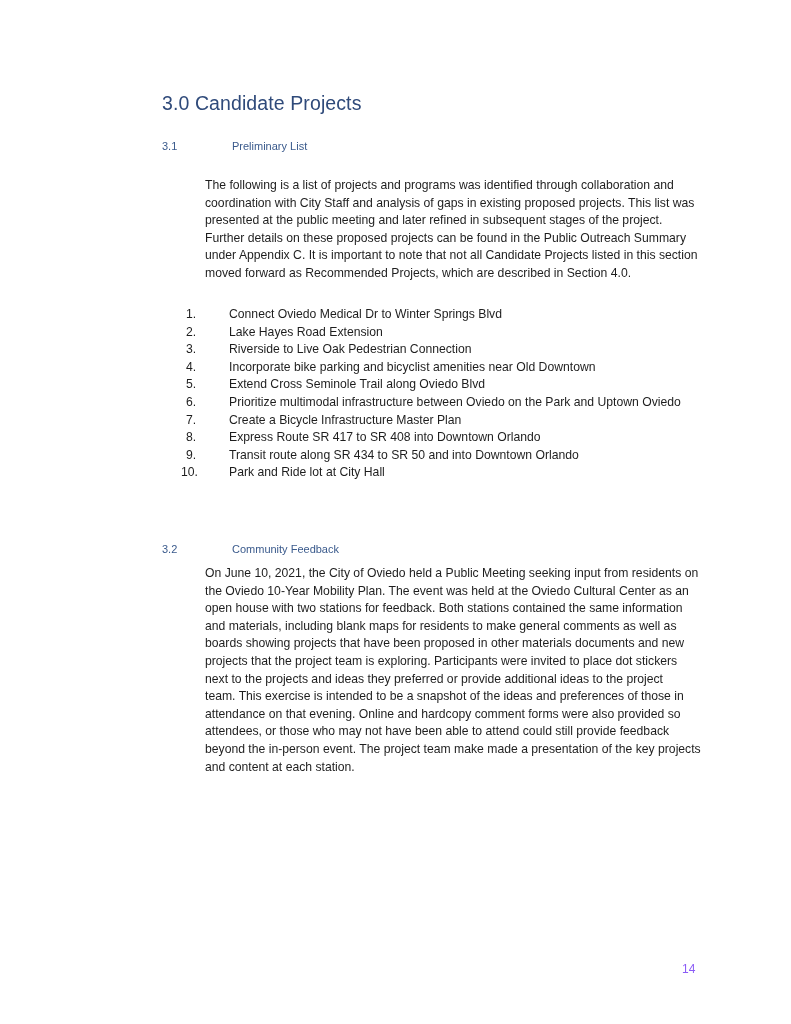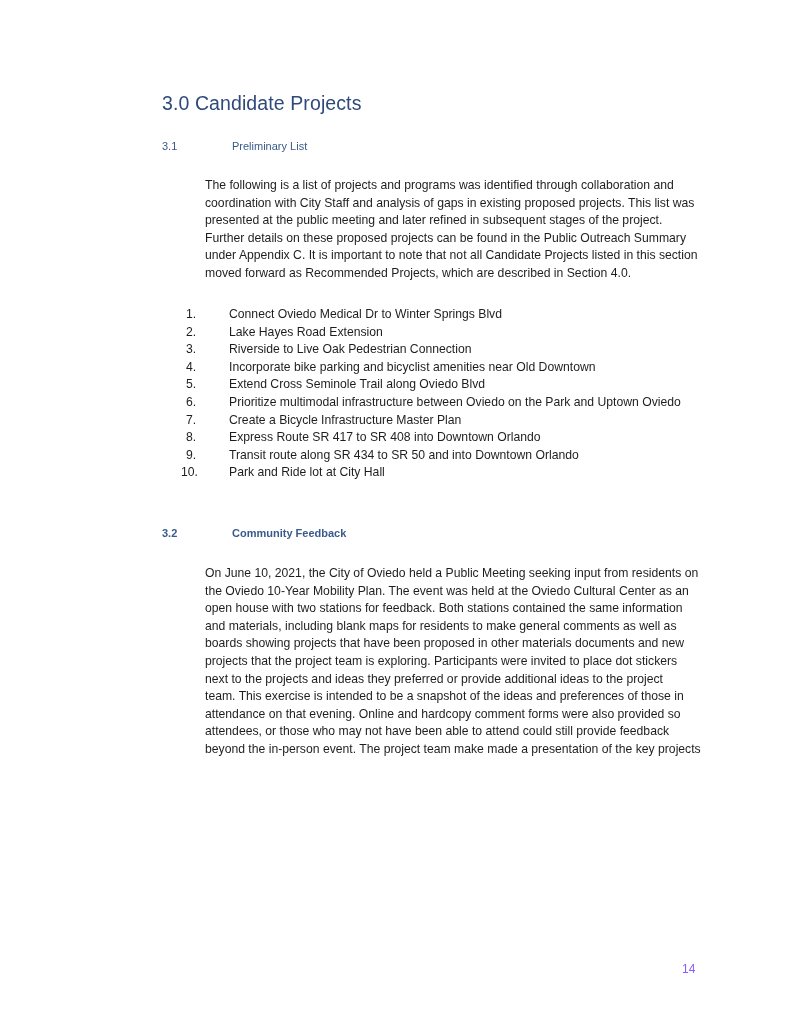--- a/index.html
+++ b/index.html
@@ -32,21 +32,21 @@
     }
     .h2 {
       position: absolute;
       left: 162px;
       font-size: 11px;
       color: #3a5a8c;
       white-space: nowrap;
     }
     .h2 .num { display: inline-block; width: 70px; }
     .h2-31 { top: 140px; }
-    .h2-32 { top: 527px; font-weight: bold; }
+    .h2-32 { top: 543px; }
     .para {
       position: absolute;
       left: 162px;
       width: 545px;
       font-size: 12.2px;
       line-height: 17.6px;
       color: #1e1e1e;
       margin-left: 43px;
     }
     .para .line { display: block; white-space: nowrap; }
@@ -156,17 +156,18 @@
     <span class="line">the Oviedo 10-Year Mobility Plan. The event was held at the Oviedo Cultural Center as an</span>
     <span class="line">open house with two stations for feedback. Both stations contained the same information</span>
     <span class="line">and materials, including blank maps for residents to make general comments as well as</span>
     <span class="line">boards showing projects that have been proposed in other materials documents and new</span>
     <span class="line">projects that the project team is exploring. Participants were invited to place dot stickers</span>
     <span class="line">next to the projects and ideas they preferred or provide additional ideas to the project</span>
     <span class="line">team. This exercise is intended to be a snapshot of the ideas and preferences of those in</span>
     <span class="line">attendance on that evening. Online and hardcopy comment forms were also provided so</span>
     <span class="line">attendees, or those who may not have been able to attend could still provide feedback</span>
     <span class="line">beyond the in-person event. The project team make made a presentation of the key projects</span>
+    <span class="line">and content at each station.</span>
   </div>
 
   <div class="pagenum">14</div>
 
 </div>
 
 </body></html>

